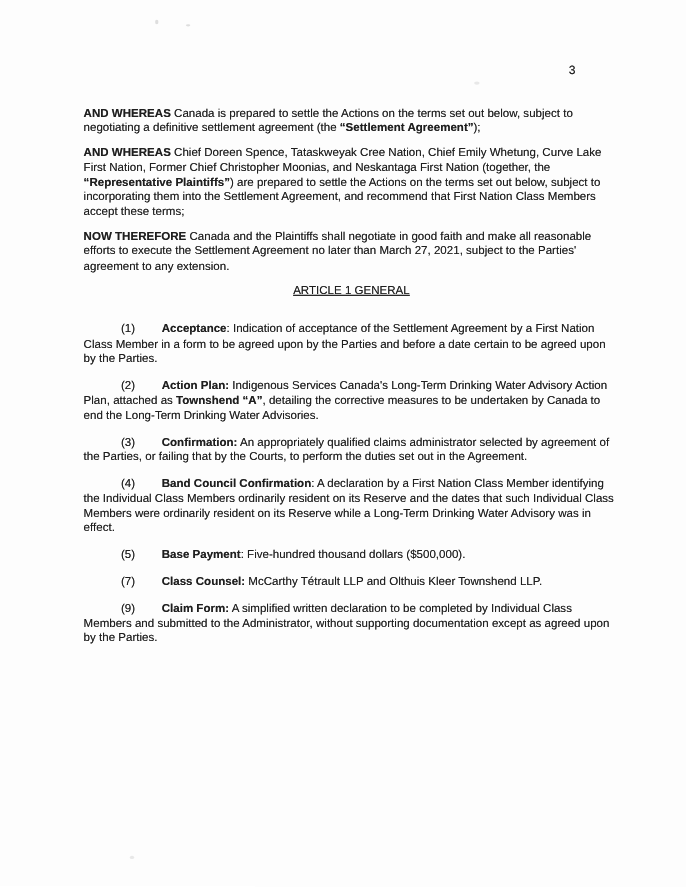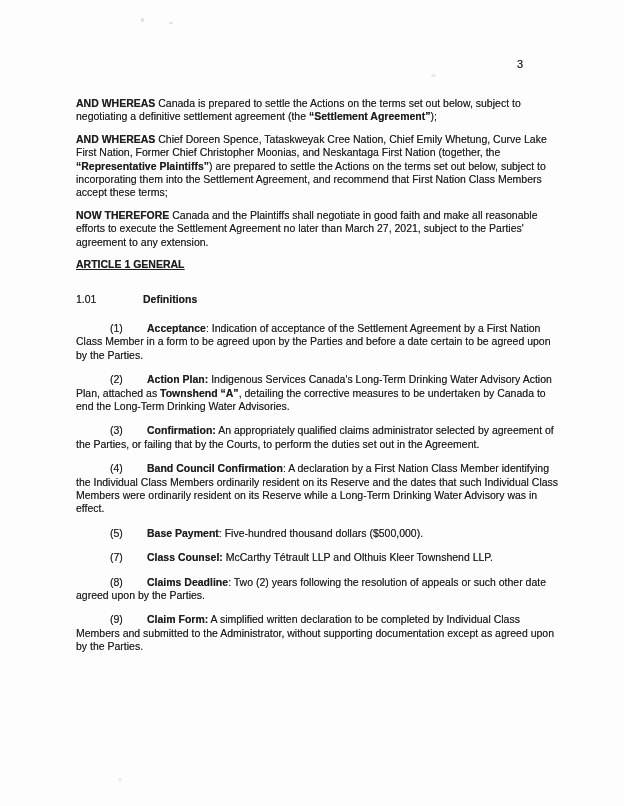--- a/index.html
+++ b/index.html
@@ -21,21 +21,22 @@
   }
   p{margin:0 0 9px 0;}
   .b{font-weight:bold;}
   .pagenum{
     position:absolute;
     top:58px;left:517px;
     font-size:11px;
   }
   .heading{
     margin:0 0 22px 0;
-    font-weight:bold;
+    text-align:center;
+    font-weight:normal;
     font-size:10.5px;
     line-height:13.4px;
   }
   .heading span{text-decoration:underline;}
   .sec{margin:0 0 15px 0;}
   .secnum{display:inline-block;width:67px;text-indent:0;font-weight:normal;}
   .def{text-indent:34px;}
   .def1{margin-bottom:11px;}
   .tnum{display:inline-block;width:37px;text-indent:0;}
   
@@ -59,35 +60,33 @@
   <div class="content">
 
     <p><span class="b">AND WHEREAS</span><span> Canada is prepared to settle the Actions on the terms set out below, subject to negotiating a definitive settlement agreement (the </span><span class="b">“Settlement Agreement”</span><span>);</span></p>
 
     <p><span class="b">AND WHEREAS</span><span> Chief Doreen Spence, Tataskweyak Cree Nation, Chief Emily Whetung, Curve Lake First Nation, Former Chief Christopher Moonias, and Neskantaga First Nation (together, the </span><span class="b">“Representative Plaintiffs”</span><span>) are prepared to settle the Actions on the terms set out below, subject to incorporating them into the Settlement Agreement, and recommend that First Nation Class Members accept these terms;</span></p>
 
     <p><span class="b">NOW THEREFORE</span><span> Canada and the Plaintiffs shall negotiate in good faith and make all reasonable efforts to execute the Settlement Agreement no later than March 27, 2021, subject to the Parties' agreement to any extension.</span></p>
 
     <h1 class="heading"><span>ARTICLE 1 GENERAL</span></h1>
 
-    <p class="sec b"><span class="secnum">1.01</span><span class="b">Definitions</span></p>
 
     <p class="def def1"><span class="tnum">(1)</span><span class="b">Acceptance</span><span>: Indication of acceptance of the Settlement Agreement by a First Nation Class Member in a form to be agreed upon by the Parties and before a date certain to be agreed upon by the Parties.</span></p>
 
     <p class="def def1"><span class="tnum">(2)</span><span class="b">Action Plan:</span><span> Indigenous Services Canada's Long-Term Drinking Water Advisory Action Plan, attached as </span><span class="b">Townshend “A”</span><span>, detailing the corrective measures to be undertaken by Canada to end the Long-Term Drinking Water Advisories.</span></p>
 
     <p class="def def1"><span class="tnum">(3)</span><span class="b">Confirmation:</span><span> An appropriately qualified claims administrator selected by agreement of the Parties, or failing that by the Courts, to perform the duties set out in the Agreement.</span></p>
 
     <p class="def def1"><span class="tnum">(4)</span><span class="b">Band Council Confirmation</span><span>: A declaration by a First Nation Class Member identifying the Individual Class Members ordinarily resident on its Reserve and the dates that such Individual Class Members were ordinarily resident on its Reserve while a Long-Term Drinking Water Advisory was in effect.</span></p>
 
     <p class="def def1"><span class="tnum">(5)</span><span class="b">Base Payment</span><span>: Five-hundred thousand dollars ($500,000).</span></p>
 
 
     <p class="def def1"><span class="tnum">(7)</span><span class="b">Class Counsel:</span><span> McCarthy Tétrault LLP and Olthuis Kleer Townshend LLP.</span></p>
 
-    <p class="def def1"><span class="tnum">(8)</span><span class="b">Claims Deadline</span><span>: Two (2) years following the resolution of appeals or such other date agreed upon by the Parties.</span></p>
 
     <p class="def def1"><span class="tnum">(9)</span><span class="b">Claim Form:</span><span> A simplified written declaration to be completed by Individual Class Members and submitted to the Administrator, without supporting documentation except as agreed upon by the Parties.</span></p>
 
 
 
   </div>
 </div>
 
 </body></html>

